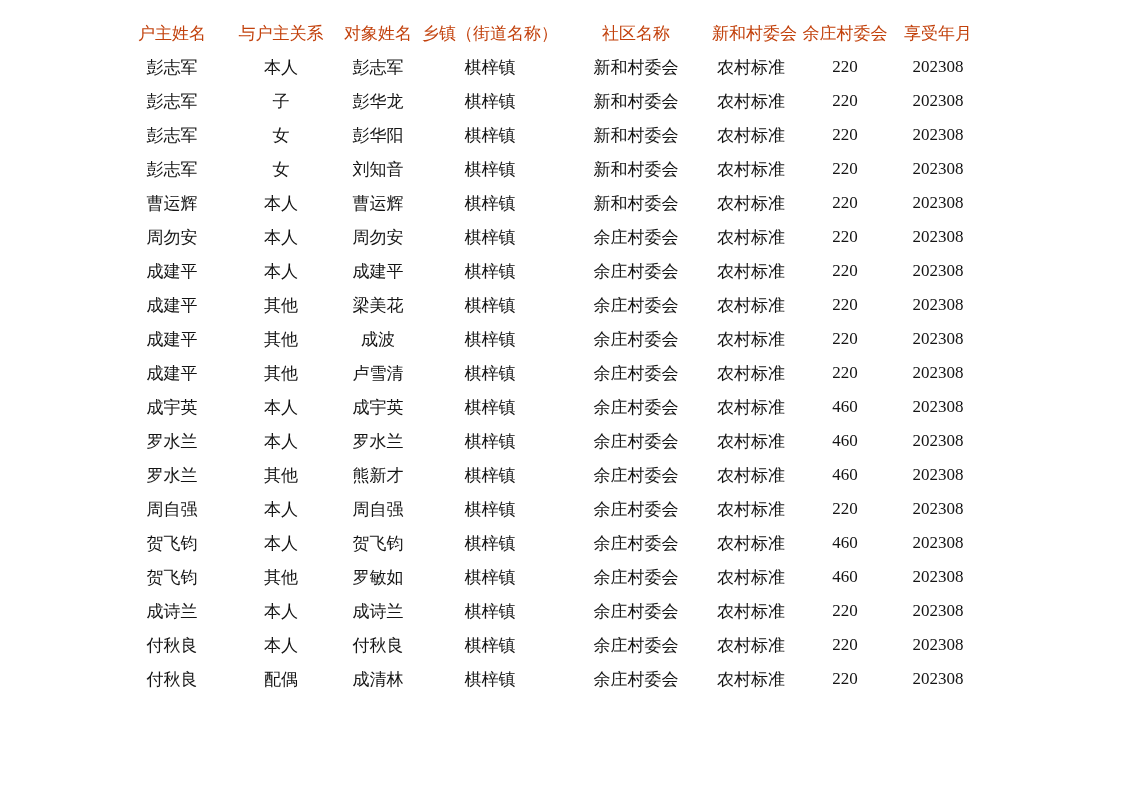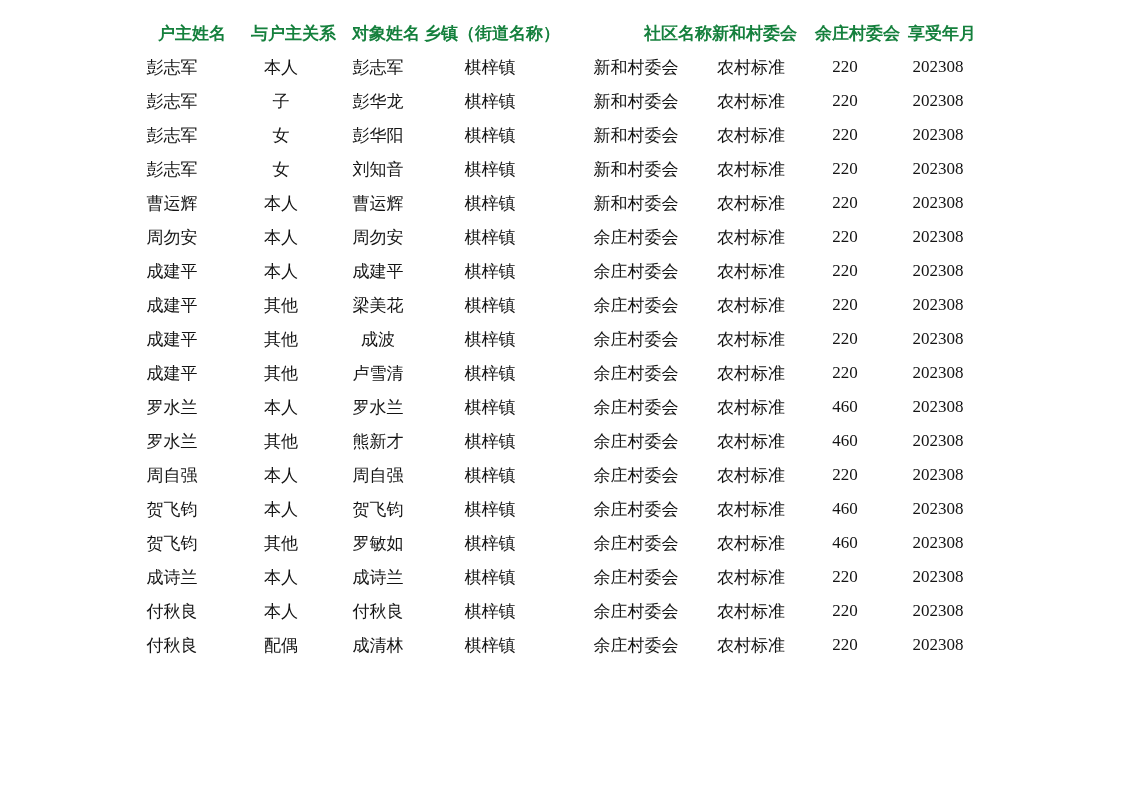--- a/index.html
+++ b/index.html
@@ -29,23 +29,22 @@
     text-align: center;
     vertical-align: middle;
     font-size: 17px;
     white-space: nowrap;
     overflow: visible;
     border: none;
     padding: 0;
     color: #141414;
   }
   table.roster th {
-    font-weight: bold;
-    color: #15803d;
-    text-align: right;
+    font-weight: normal;
+    color: #c2410c;
   }
   col.c1 { width: 108px; }
   col.c2 { width: 110px; }
   col.c3 { width: 84px; }
   col.c4 { width: 140px; }
   col.c5 { width: 152px; }
   col.c6 { width: 78px; }
   col.c7 { width: 110px; }
   col.c8 { width: 76px; }
 </style>
@@ -171,20 +170,30 @@
           <td>成建平</td>
           <td>其他</td>
           <td>卢雪清</td>
           <td>棋梓镇</td>
           <td>余庄村委会</td>
           <td>农村标准</td>
           <td>220</td>
           <td>202308</td>
         </tr>
         <tr>
+          <td>成宇英</td>
+          <td>本人</td>
+          <td>成宇英</td>
+          <td>棋梓镇</td>
+          <td>余庄村委会</td>
+          <td>农村标准</td>
+          <td>460</td>
+          <td>202308</td>
+        </tr>
+        <tr>
           <td>罗水兰</td>
           <td>本人</td>
           <td>罗水兰</td>
           <td>棋梓镇</td>
           <td>余庄村委会</td>
           <td>农村标准</td>
           <td>460</td>
           <td>202308</td>
         </tr>
         <tr>

